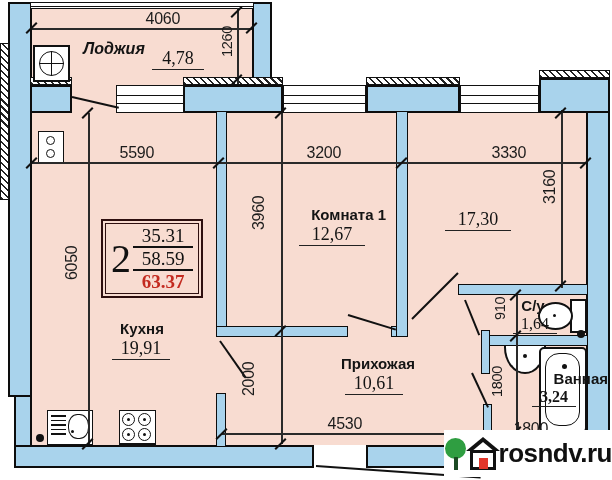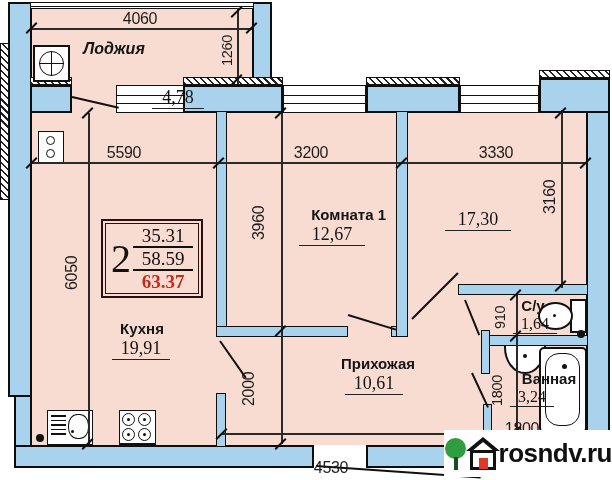--- a/index.html
+++ b/index.html
@@ -8,21 +8,21 @@
   .pink{position:absolute;background:#f8dcd1;z-index:1;}
   .wall{position:absolute;background:#a9d3ec;border:2px solid #0d0d0d;box-sizing:border-box;z-index:3;}
   .thin{border-width:1.7px;}
   .hatch{position:absolute;border:1px solid #111;box-sizing:border-box;z-index:4;
          background:repeating-linear-gradient(45deg,#222 0 1.6px,#fff 1.6px 5px);}
   .win{position:absolute;background:#fff;border:1.6px solid #111;box-sizing:border-box;z-index:4;}
   .winline{position:absolute;left:0;right:0;height:1.2px;background:#111;}
   .dimline{position:absolute;background:#2a2a2a;z-index:6;}
   .tick{position:absolute;width:15px;height:2px;background:#111;transform:rotate(-45deg);z-index:6;}
   .door{position:absolute;height:2px;background:#111;transform-origin:0 50%;z-index:5;}
-  .dimtext{position:absolute;font-size:14.5px;color:#1c1c1c;text-align:center;z-index:7;
+  .dimtext{position:absolute;font-size:14.5px;color:#1c1c1c;text-align:right;z-index:7;
            letter-spacing:-0.3px;line-height:1;}
   .vtext{writing-mode:vertical-rl;transform:rotate(180deg);}
   .room-name{position:absolute;font-weight:bold;font-size:15px;color:#141414;text-align:center;z-index:7;}
   .room-area{position:absolute;font-family:"Liberation Serif",serif;font-size:18px;color:#141414;
              text-align:center;border-bottom:1.7px solid #222;padding:0 3px;z-index:7;}
   .fixture{position:absolute;background:#fff;border:2px solid #111;box-sizing:border-box;z-index:5;}
   .dot{position:absolute;background:#111;border-radius:50%;z-index:6;}
   .circle{position:absolute;border:1.6px solid #111;border-radius:50%;box-sizing:border-box;background:#fff;}
   
   #stamp{position:absolute;left:101px;top:219px;width:102px;height:79px;z-index:8;
@@ -133,35 +133,35 @@
   <div class="dimtext" style="left:94px;top:145px;width:60px;font-size:16px;">5590</div>
   <div class="dimtext" style="left:281px;top:145px;width:60px;font-size:16px;">3200</div>
   <div class="dimtext" style="left:466px;top:145px;width:60px;font-size:16px;">3330</div>
   <div class="dimtext vtext" style="left:64px;top:246px;width:16px;height:54px;font-size:16px;">6050</div>
   <div class="dimtext vtext" style="left:251px;top:196px;width:16px;height:54px;font-size:16px;">3960</div>
   <div class="dimtext vtext" style="left:241px;top:362px;width:16px;height:54px;font-size:16px;">2000</div>
   <div class="dimtext vtext" style="left:542px;top:170px;width:16px;height:54px;font-size:16px;">3160</div>
   <div class="dimtext vtext" style="left:493px;top:297px;width:16px;height:40px;">910</div>
   <div class="dimtext vtext" style="left:490px;top:366px;width:16px;height:48px;">1800</div>
   <div class="dimtext" style="left:496px;top:421px;width:52px;font-size:16px;">1800</div>
-  <div class="dimtext" style="left:300px;top:416px;width:62px;font-size:16px;margin-top:44px;">4530</div>
+  <div class="dimtext" style="left:300px;top:416px;width:62px;font-size:16px;">4530</div>
 
   <div class="room-name" style="left:78px;top:40px;width:72px;font-size:16px;font-style:italic;">Лоджия</div>
-  <div class="room-area" style="left:152px;top:48px;width:46px;margin-top:39px;">4,78</div>
+  <div class="room-area" style="left:152px;top:48px;width:46px;">4,78</div>
   <div class="room-name" style="left:108px;top:320px;width:68px;">Кухня</div>
   <div class="room-area" style="left:112px;top:338px;width:52px;">19,91</div>
   <div class="room-name" style="left:286px;top:206px;width:100px;text-align:right;">Комната 1</div>
   <div class="room-area" style="left:299px;top:224px;width:60px;">12,67</div>
   <div class="room-area" style="left:445px;top:209px;width:60px;">17,30</div>
   <div class="room-name" style="left:328px;top:355px;width:100px;">Прихожая</div>
   <div class="room-area" style="left:345px;top:373px;width:52px;">10,61</div>
   <div class="room-name" style="left:512px;top:297px;width:42px;">С/у</div>
   <div class="room-area" style="left:513px;top:315px;width:38px;font-size:16px;">1,64</div>
-  <div class="room-name" style="left:510px;top:370px;width:78px;">Ванная</div>
-  <div class="room-area" style="left:510px;top:388px;width:38px;font-size:16px;">3,24</div>
+  <div class="room-name" style="left:530px;top:370px;width:78px;text-align:right;">Ванная</div>
+  <div class="room-area" style="left:532px;top:388px;width:38px;font-size:16px;font-weight:bold;">3,24</div>
 
   <div class="fixture" style="left:33px;top:45px;width:37px;height:37px;">
     <div class="circle" style="left:4px;top:4px;width:25px;height:25px;"></div>
     <div style="position:absolute;left:4px;top:15.5px;width:25px;height:1.5px;background:#111;"></div>
     <div style="position:absolute;left:15.5px;top:4px;width:1.5px;height:25px;background:#111;"></div>
   </div>
   <div class="fixture" style="left:38px;top:131px;width:26px;height:32px;border-width:1.6px;">
     <div class="circle" style="left:7px;top:4px;width:9px;height:9px;"></div>
     <div class="circle" style="left:7px;top:17px;width:9px;height:9px;"></div>
   </div>

